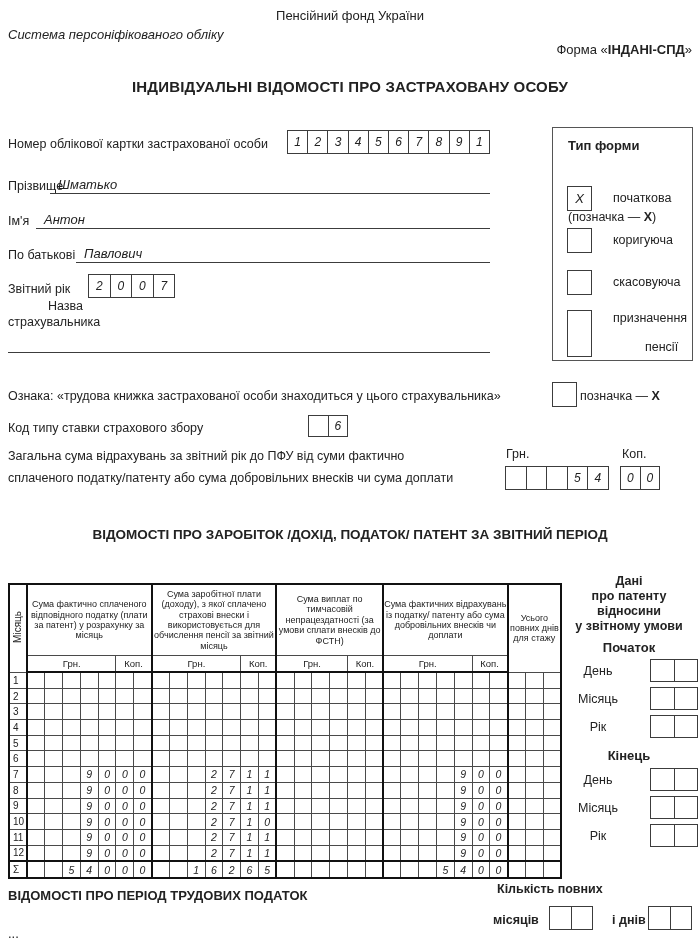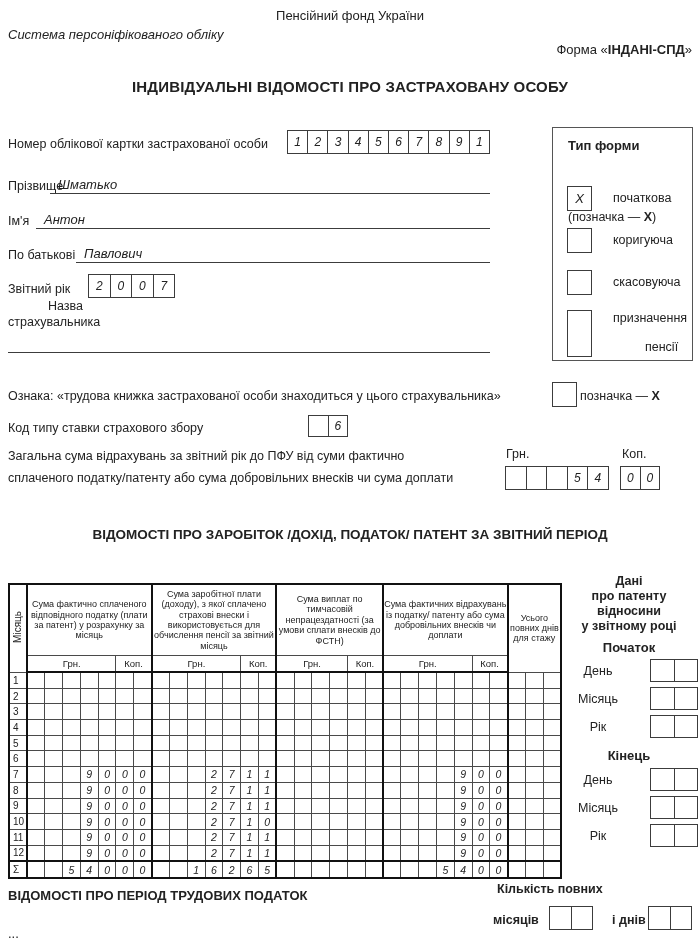--- a/index.html
+++ b/index.html
@@ -634,21 +634,21 @@
           <td></td>
           <td></td>
         </tr>
       </tbody>
     </table>
 
   <div class="lp-title">
     <div>Дані</div>
     <div>про патенту</div>
     <div>відносини</div>
-    <div>у звітному році</div>
+    <div>у звітному умови</div>
   </div>
   <div class="lp-h" style="top:640px;">Початок</div>
   <div class="lp-lbl" style="top:664px;">День</div>
   <div class="cellrow p2" style="left:650px;top:659px;">
       <span class="cell"></span>
       <span class="cell"></span>
     </div>
   <div class="lp-lbl" style="top:692px;">Місяць</div>
   <div class="cellrow p2" style="left:650px;top:687px;">
       <span class="cell"></span>

